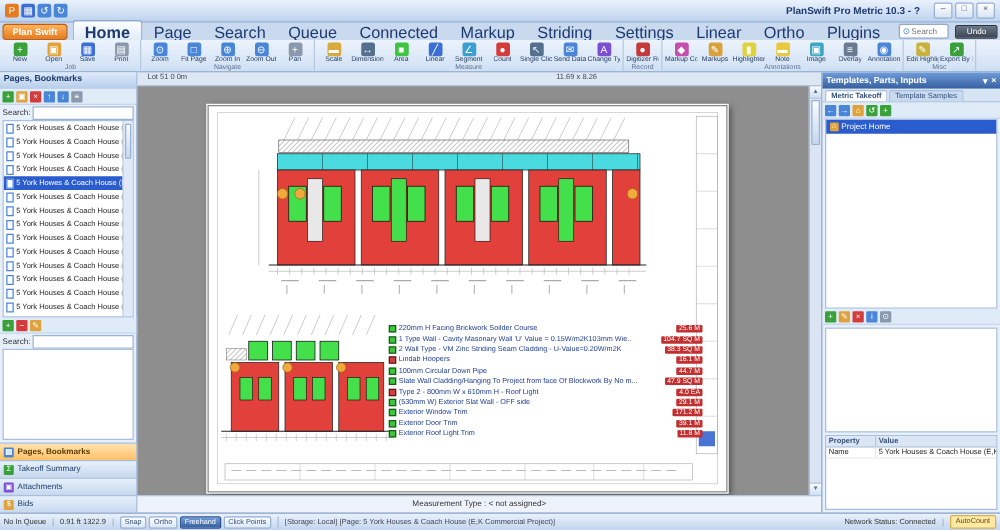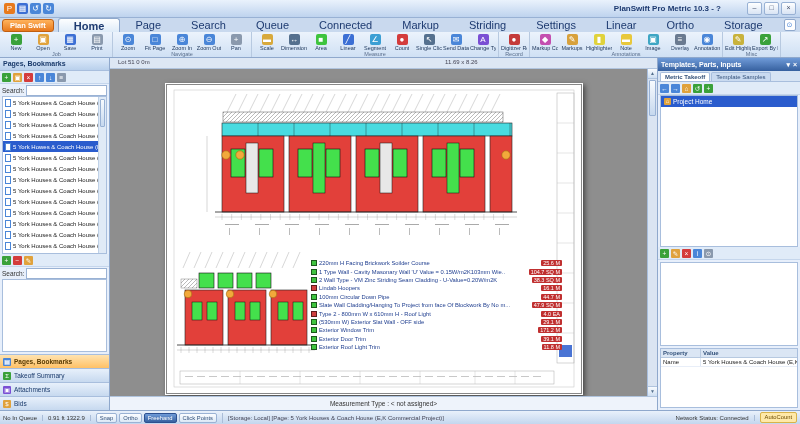--- a/index.html
+++ b/index.html
@@ -4,30 +4,30 @@
 <style>
   html,body{margin:0;padding:0;background:#6b6b6b;}
   #app{position:relative;width:800px;height:424px;overflow:hidden;background:#c9d9ee;
        font-family:"Liberation Sans",sans-serif;-webkit-font-smoothing:antialiased;}
   
   #titlebar{position:absolute;left:0;top:0;width:100%;height:18px;box-sizing:border-box;
     background:linear-gradient(#eaf2fc,#bed3ee);border-bottom:1px solid #98b1d4;
     display:flex;align-items:center;padding:0 4px;}
   #qat{display:flex;gap:2px;align-items:center;}
   .qicon{width:11px;height:11px;border-radius:2px;color:#fff;font-size:8px;line-height:11px;text-align:center;}
-  #title-text{margin-left:auto;font-size:8px;color:#1d3a70;font-weight:bold;padding-right:26px;}
+  #title-text{margin-left:auto;font-size:8px;color:#1d3a70;font-weight:bold;padding-right:11px;}
   #winbtns{display:flex;gap:2px;}
   .winbtn{width:13px;height:11px;border:1px solid #98b1d4;border-radius:2px;
     background:linear-gradient(#ffffff,#d8e4f4);font-size:7px;line-height:10px;text-align:center;color:#44506a;}
   
   #tabrow{position:absolute;left:0;top:18px;width:100%;height:14px;display:flex;align-items:center;
     padding:0 2px;box-sizing:border-box;}
   #appbtn{background:linear-gradient(#ffb35c,#e87a1e);color:#fff;font-size:7.5px;font-weight:bold;
     padding:1px 7px;border-radius:3px;border:1px solid #c05e10;margin-right:4px;white-space:nowrap;}
-  .tab{font-size:11px;color:#1d3a70;padding:1px 15px;white-space:nowrap;}
+  .tab{font-size:13px;color:#1d3a70;padding:1px 9px;white-space:nowrap;}
   .tab.active{background:linear-gradient(#fdfeff,#dceaf8);border:1px solid #8fa8cc;border-bottom:none;
     border-radius:3px 3px 0 0;font-weight:bold;}
   #ribbon-search{margin-left:6px;display:flex;align-items:center;background:#fff;border:1px solid #8fa8cc;
     border-radius:2px;height:10px;width:54px;padding:0 2px;}
   #ribbon-search .mag{font-size:7px;color:#4a86d8;margin-right:1px;}
   #search-input{border:none;outline:none;width:100%;font-size:6.5px;height:8px;padding:0;background:transparent;}
   #undo-btn{margin-left:5px;background:linear-gradient(#6b7686,#3c4654);color:#fff;font-size:6.5px;
     padding:1px 8px;border-radius:2px;border:1px solid #2c3442;white-space:nowrap;}
   
   #ribbon{position:absolute;left:0;top:32px;width:100%;height:26px;box-sizing:border-box;
@@ -147,21 +147,21 @@
         <div class="tab active">Home</div>
         <div class="tab">Page</div>
         <div class="tab">Search</div>
         <div class="tab">Queue</div>
         <div class="tab">Connected</div>
         <div class="tab">Markup</div>
         <div class="tab">Striding</div>
         <div class="tab">Settings</div>
         <div class="tab">Linear</div>
         <div class="tab">Ortho</div>
-        <div class="tab">Storage</div>
+        <div class="tab">Plugins</div>
       </div>
     <div id="ribbon-search">
       <span class="mag">⊙</span>
       <input id="search-input" placeholder="Search" style="">
     </div>
     <div id="undo-btn">Undo</div>
   </div>
 
   <div id="ribbon">
       <div class="rgroup">

